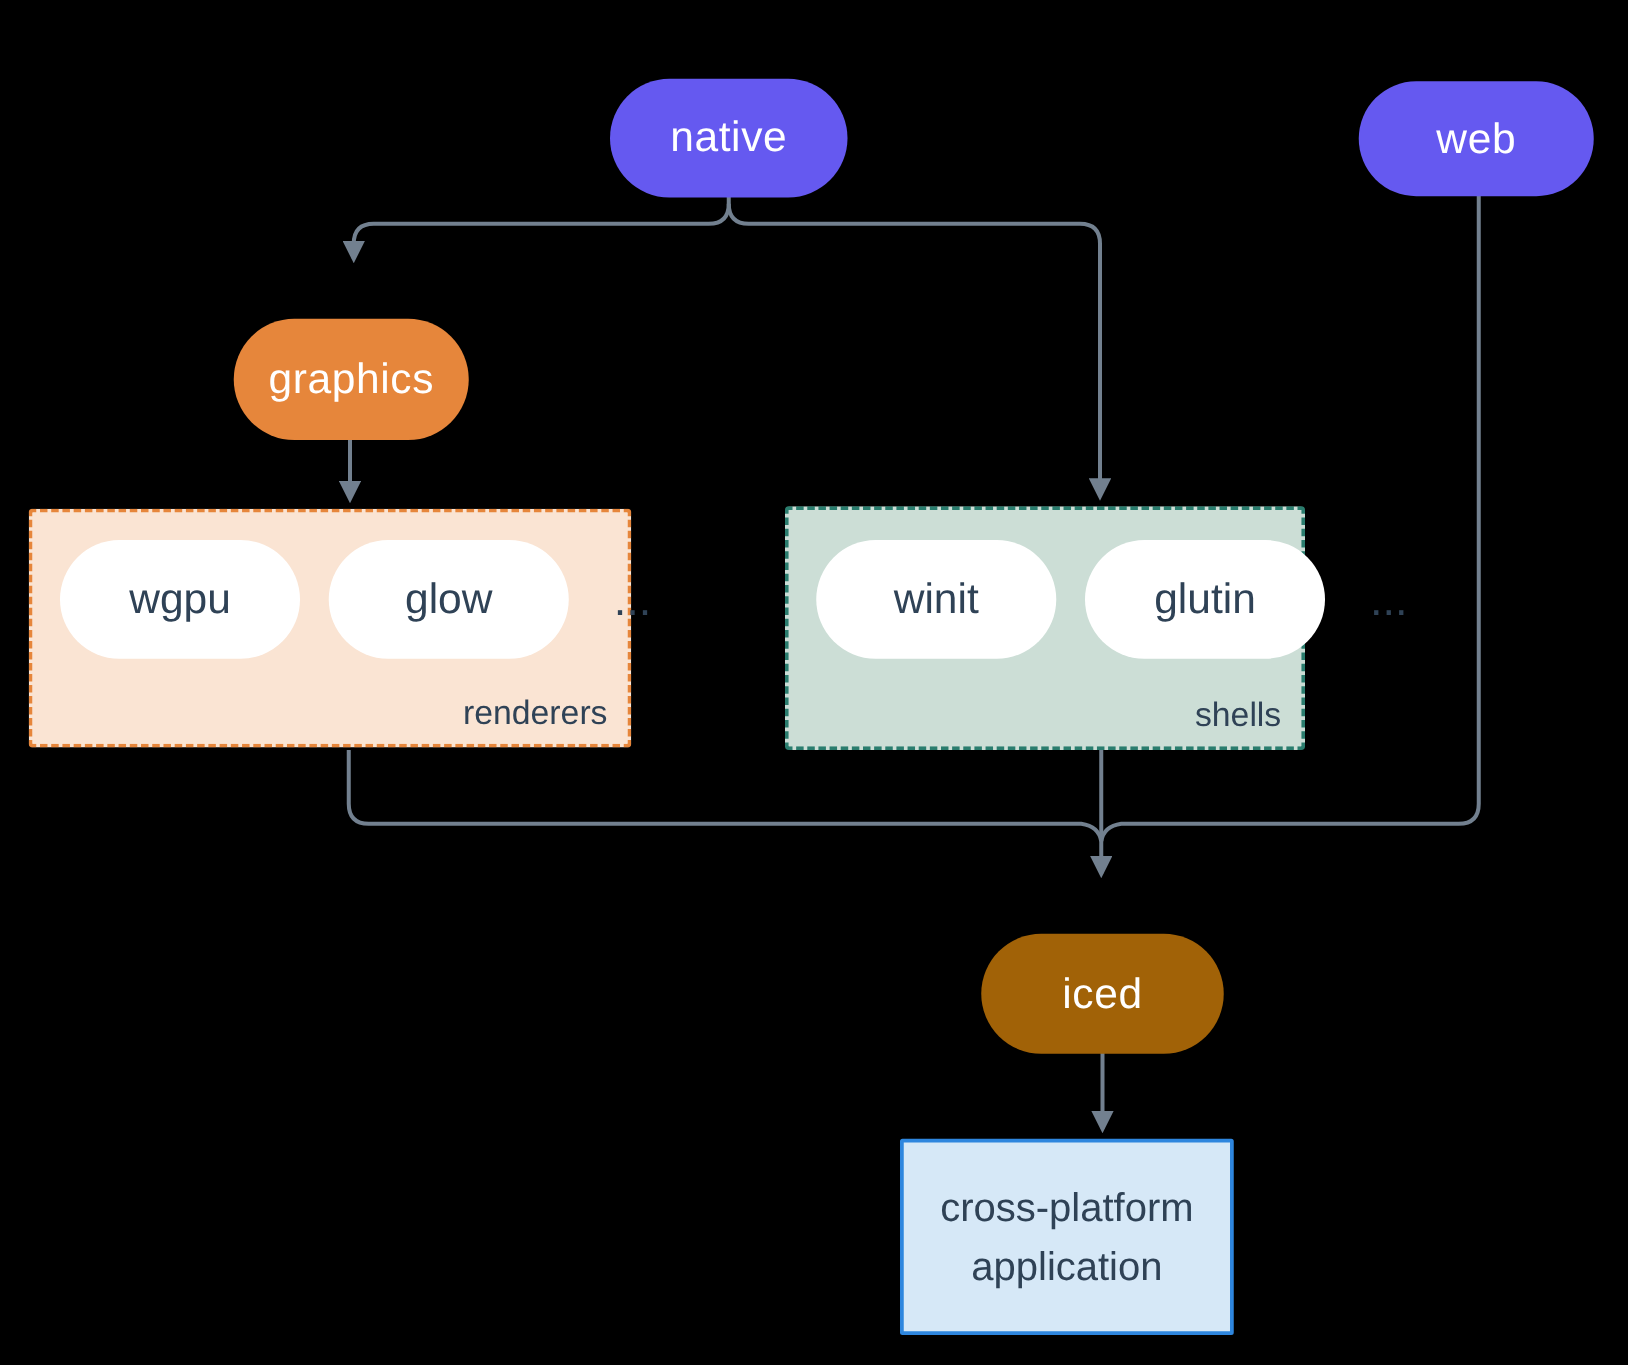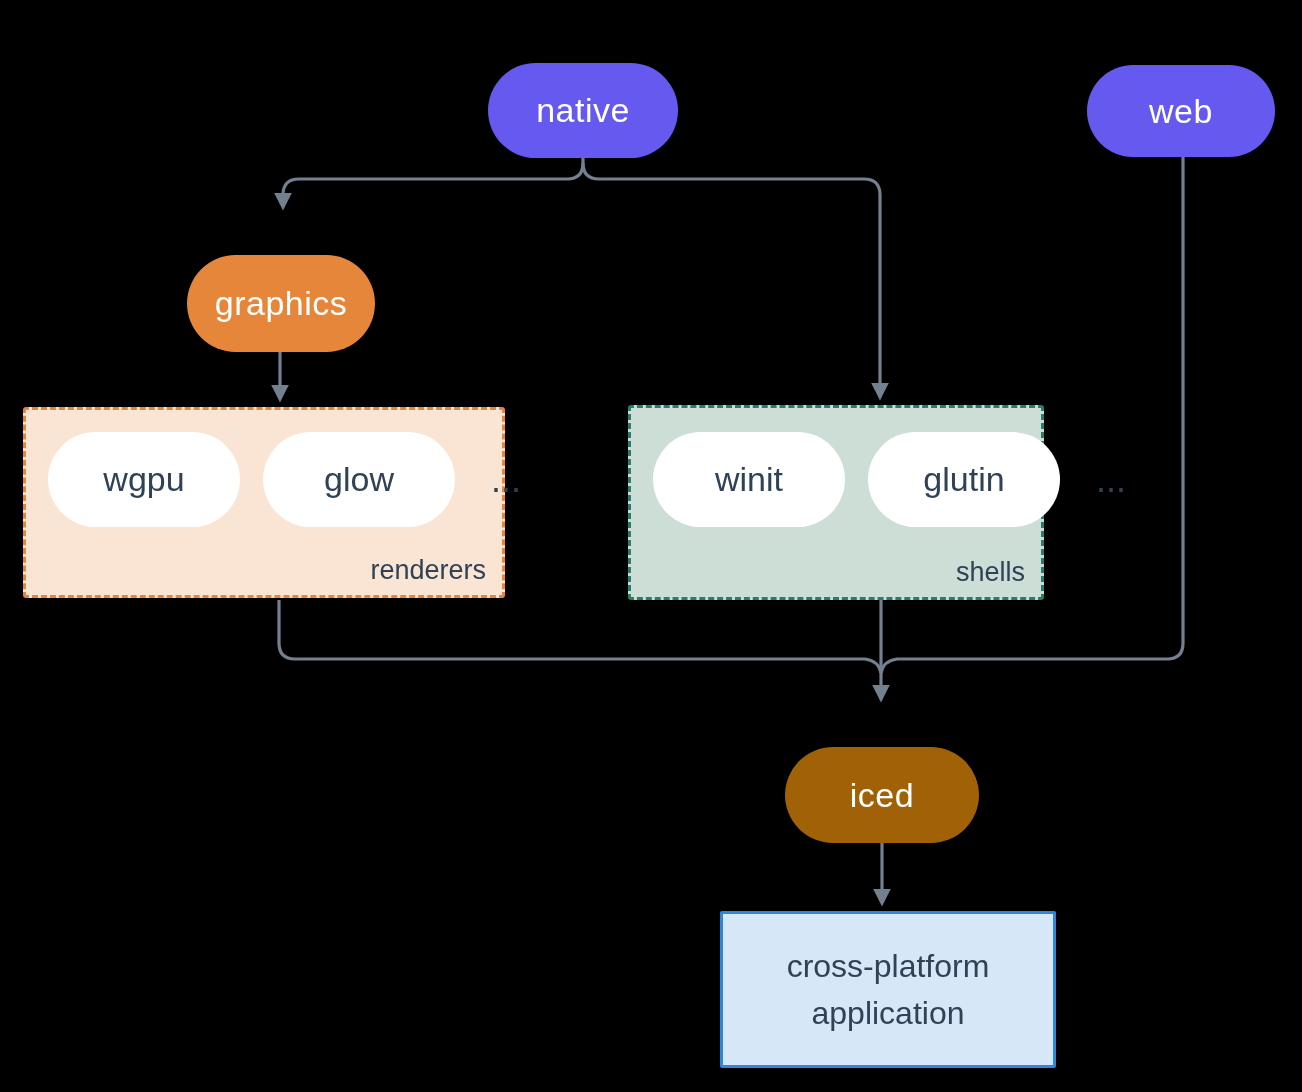--- a/index.html
+++ b/index.html
@@ -74,21 +74,21 @@
   .group-label {
     position: absolute;
     right: 16px; bottom: 9px;
     color: #2F4256;
     font-size: 27px;
     margin-top: 22px;
   }
 
   .app-box {
     position: absolute;
-    left: 720px; top: 911px; width: 336px; height: 157px;
+    left: 720px; top: 911px; width: 267px; height: 157px;
     box-sizing: border-box;
     background: #D6E8F7;
     border: 3px solid #2E86DE;
     border-radius: 2px;
     display: flex;
     flex-direction: column;
     align-items: center;
     justify-content: center;
     color: #2F4256;
     font-size: 32px;

